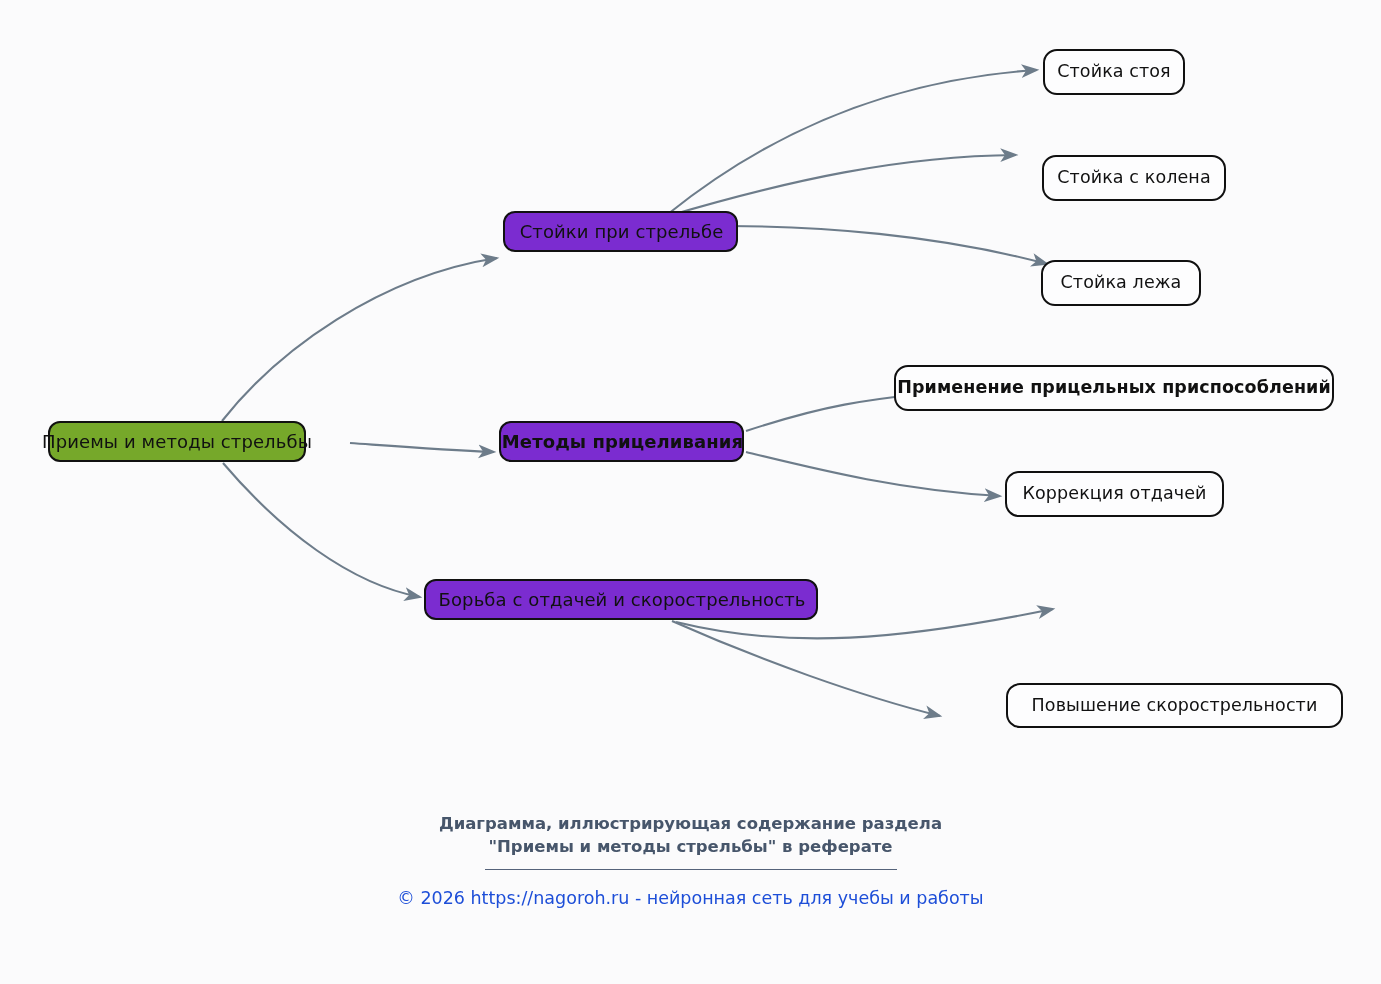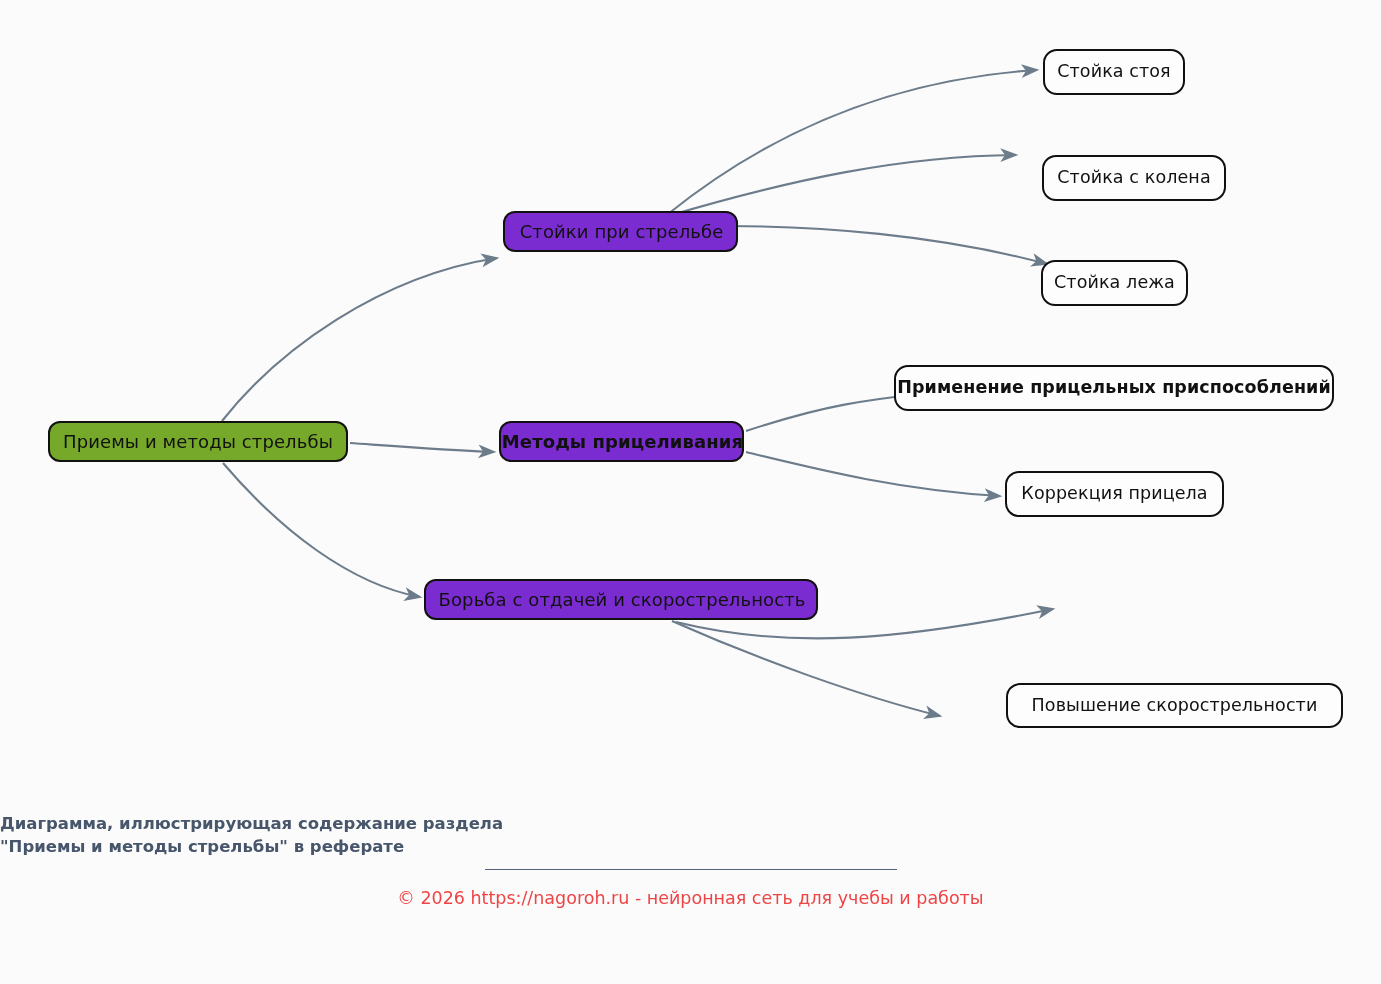--- a/index.html
+++ b/index.html
@@ -42,36 +42,37 @@
   }
   .node.leaf{
     background:#fdfdfe;
     border:2px solid #101010;
     border-radius:14px;
     font-size:17.5px;
   }
   .caption{
     position:absolute;
     left:0;right:0;
+    text-align:center;
     color:#47566b;
     font-weight:bold;
     font-size:16.5px;
     line-height:23px;
   }
   .caption-line2{display:block;}
   .divider{
     position:absolute;
     height:0;
     border-top:1.6px solid #55637a;
   }
   .footer{
     position:absolute;
     left:0;right:0;
     text-align:center;
-    color:#ef4444;
+    color:#1d4ed8;
     font-size:17.5px;
     font-weight:normal;
   }
 </style>
 </head>
 <body>
 
 <div id="canvas">
 
   <svg class="edges" viewBox="0 0 1381 984" width="1381" height="984" xmlns="http://www.w3.org/2000/svg">
@@ -93,45 +94,45 @@
       <path d="M676,227 C820,222 950,238 1047,264"></path>
 
       <path d="M746,431 C810,410 860,396 1000,388"></path>
       <path d="M746,452 C820,470 900,490 1000,496"></path>
 
       <path d="M676,622 C790,650 900,640 1053,609"></path>
       <path d="M672,621 C760,660 860,696 940,716"></path>
     </g>
   </svg>
 
-  <div class="node root" style="left:48px;top:421px;width:300px;height:41px;text-align:center;">
+  <div class="node root" style="left:48px;top:421px;width:258px;height:41px;text-align:center;">
     <span>Приемы и методы стрельбы</span>
   </div>
 
   <div class="node branch" style="left:503px;top:211px;width:235px;height:41px;">
     <span>Стойки при стрельбе</span>
   </div>
   <div class="node leaf" style="left:1043px;top:49px;width:142px;height:46px;">
     <span>Стойка стоя</span>
   </div>
   <div class="node leaf" style="left:1022px;top:155px;width:184px;height:46px;margin-left:20px;">
     <span>Стойка с колена</span>
   </div>
-  <div class="node leaf" style="left:1041px;top:260px;width:147px;height:46px;">
+  <div class="node leaf" style="left:1041px;top:260px;width:160px;height:46px;">
     <span>Стойка лежа</span>
   </div>
 
   <div class="node branch" style="left:499px;top:421px;width:245px;height:41px;font-weight:bold;">
     <span>Методы прицеливания</span>
   </div>
   <div class="node leaf" style="left:894px;top:365px;width:440px;height:46px;font-weight:bold;">
     <span>Применение прицельных приспособлений</span>
   </div>
   <div class="node leaf" style="left:1005px;top:471px;width:219px;height:46px;">
-    <span>Коррекция прицела</span>
+    <span>Коррекция отдачей</span>
   </div>
 
   <div class="node branch" style="left:424px;top:579px;width:394px;height:41px;text-align:center;">
     <span>Борьба с отдачей и скорострельность</span>
   </div>
   <div class="node leaf" style="left:1006px;top:683px;width:337px;height:45px;">
     <span>Повышение скорострельности</span>
   </div>
 
   <div class="caption" style="top:812px;">

